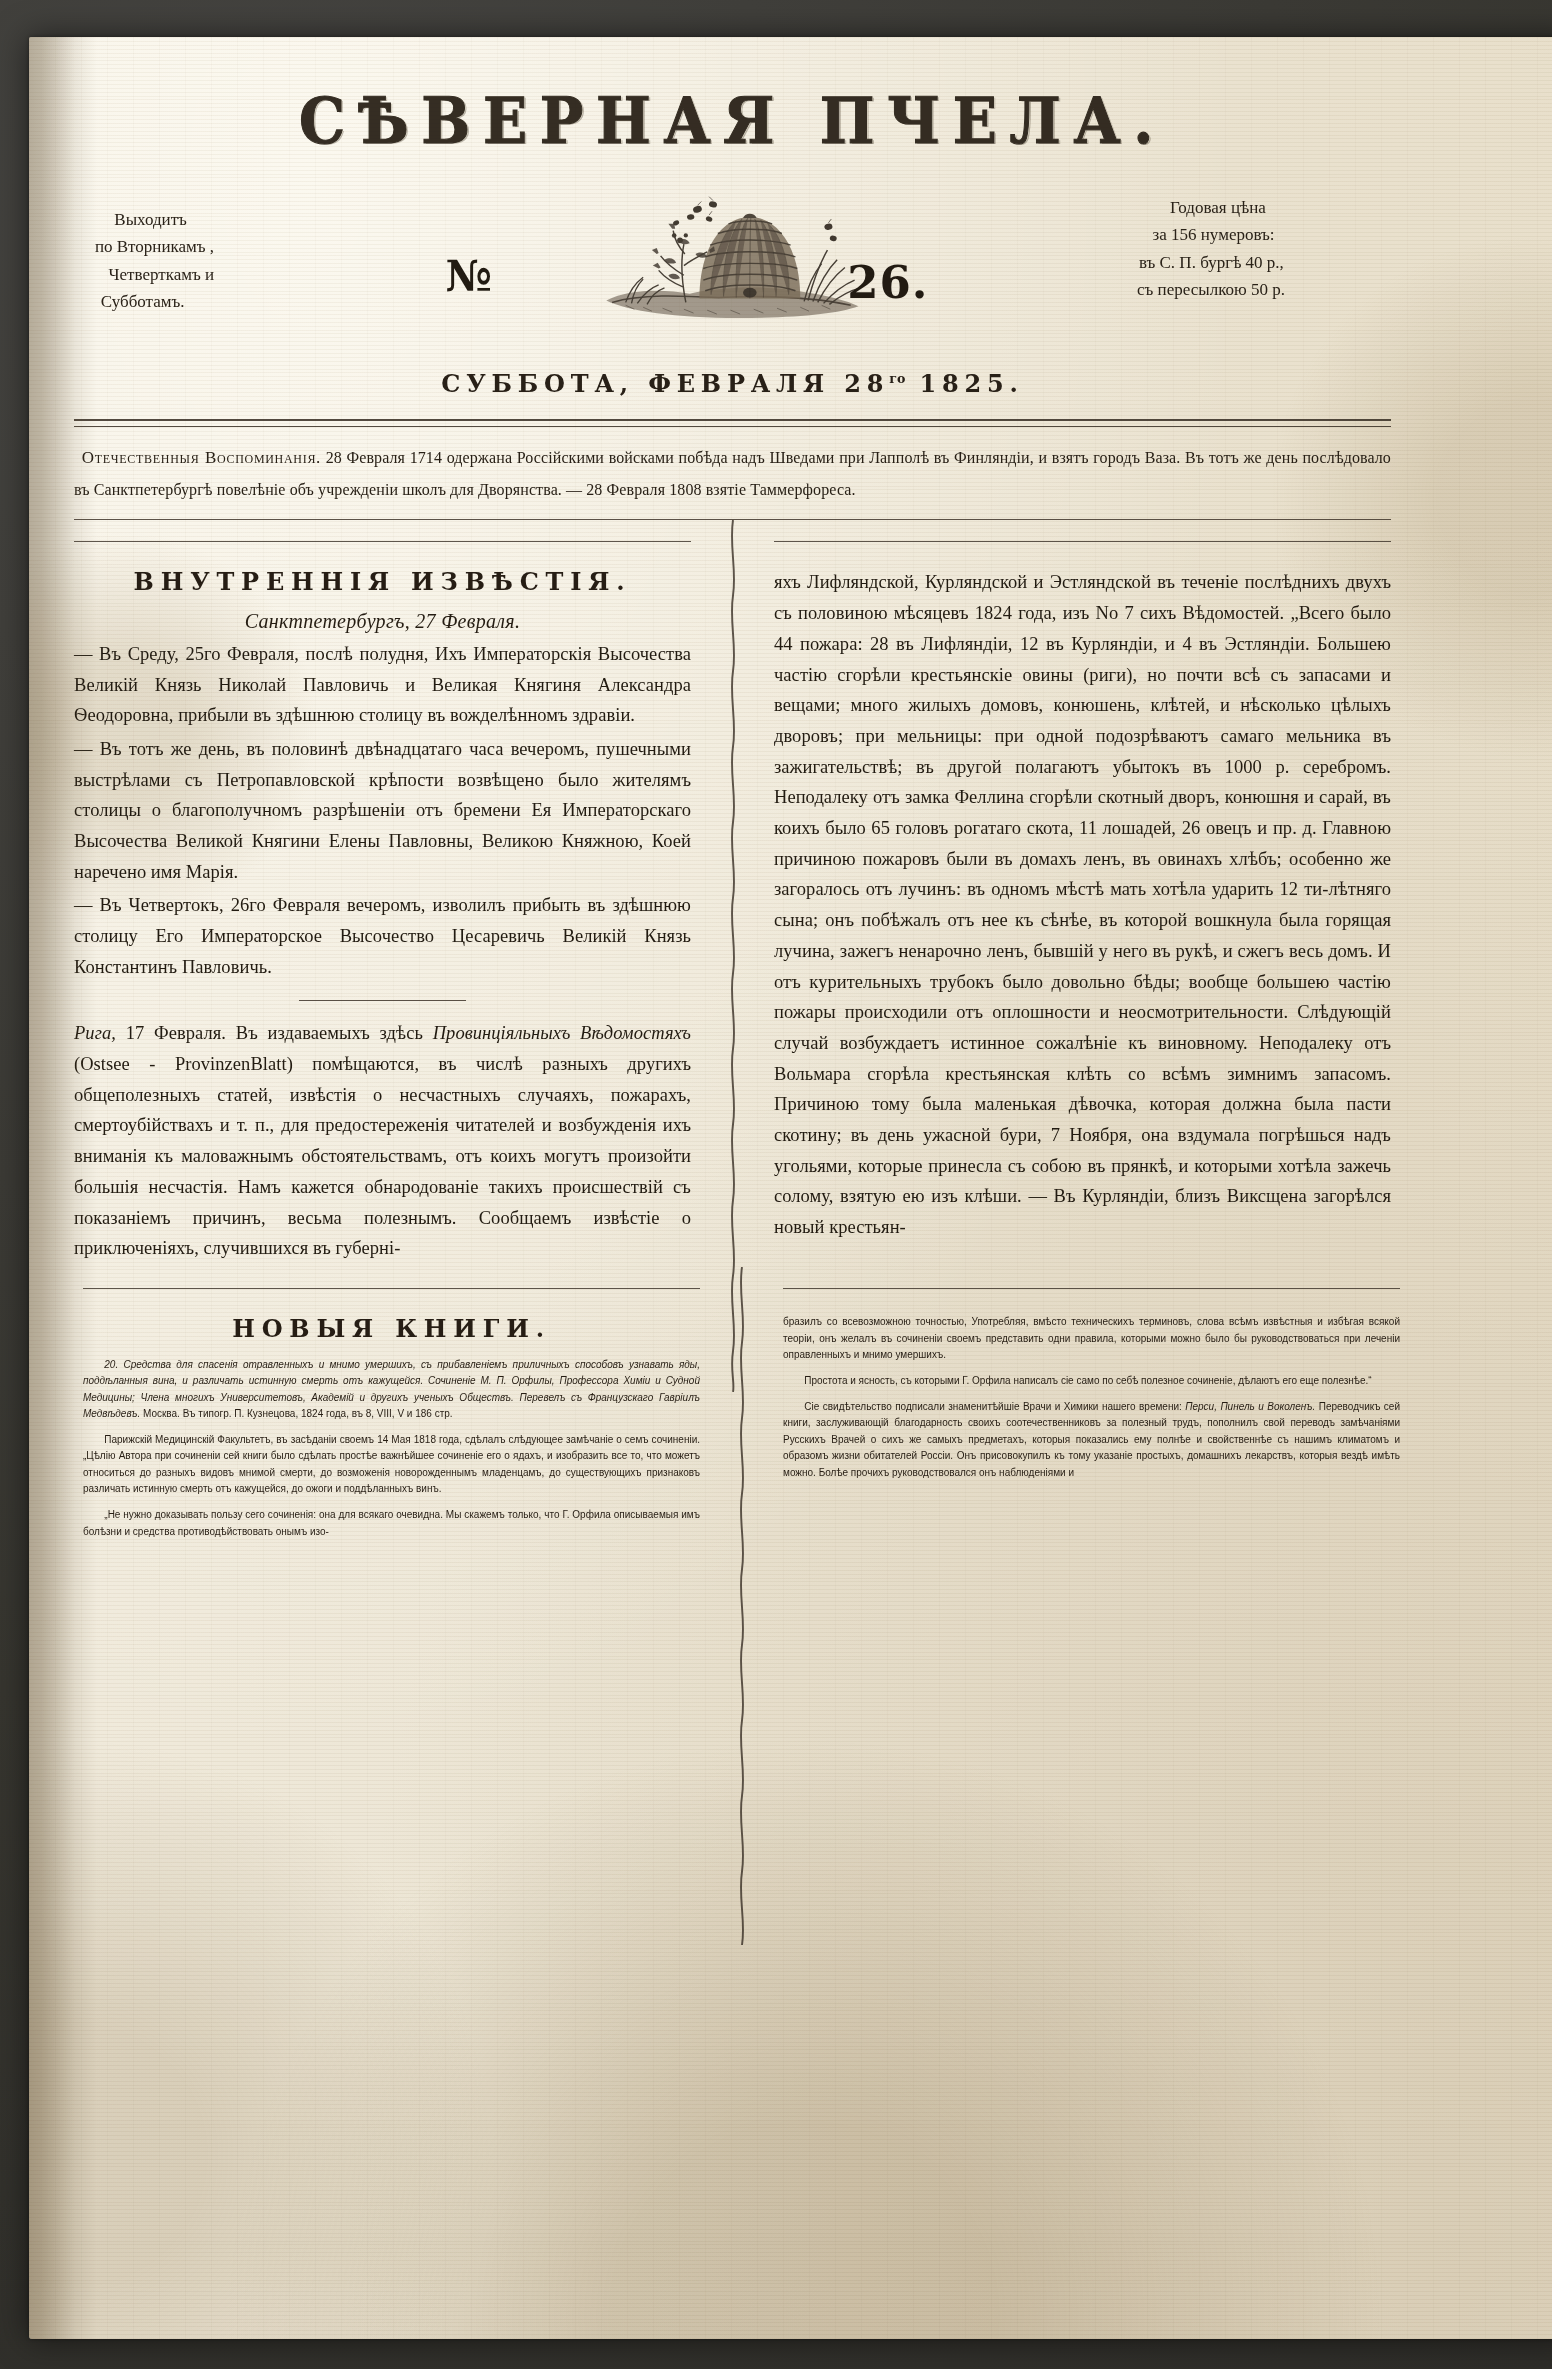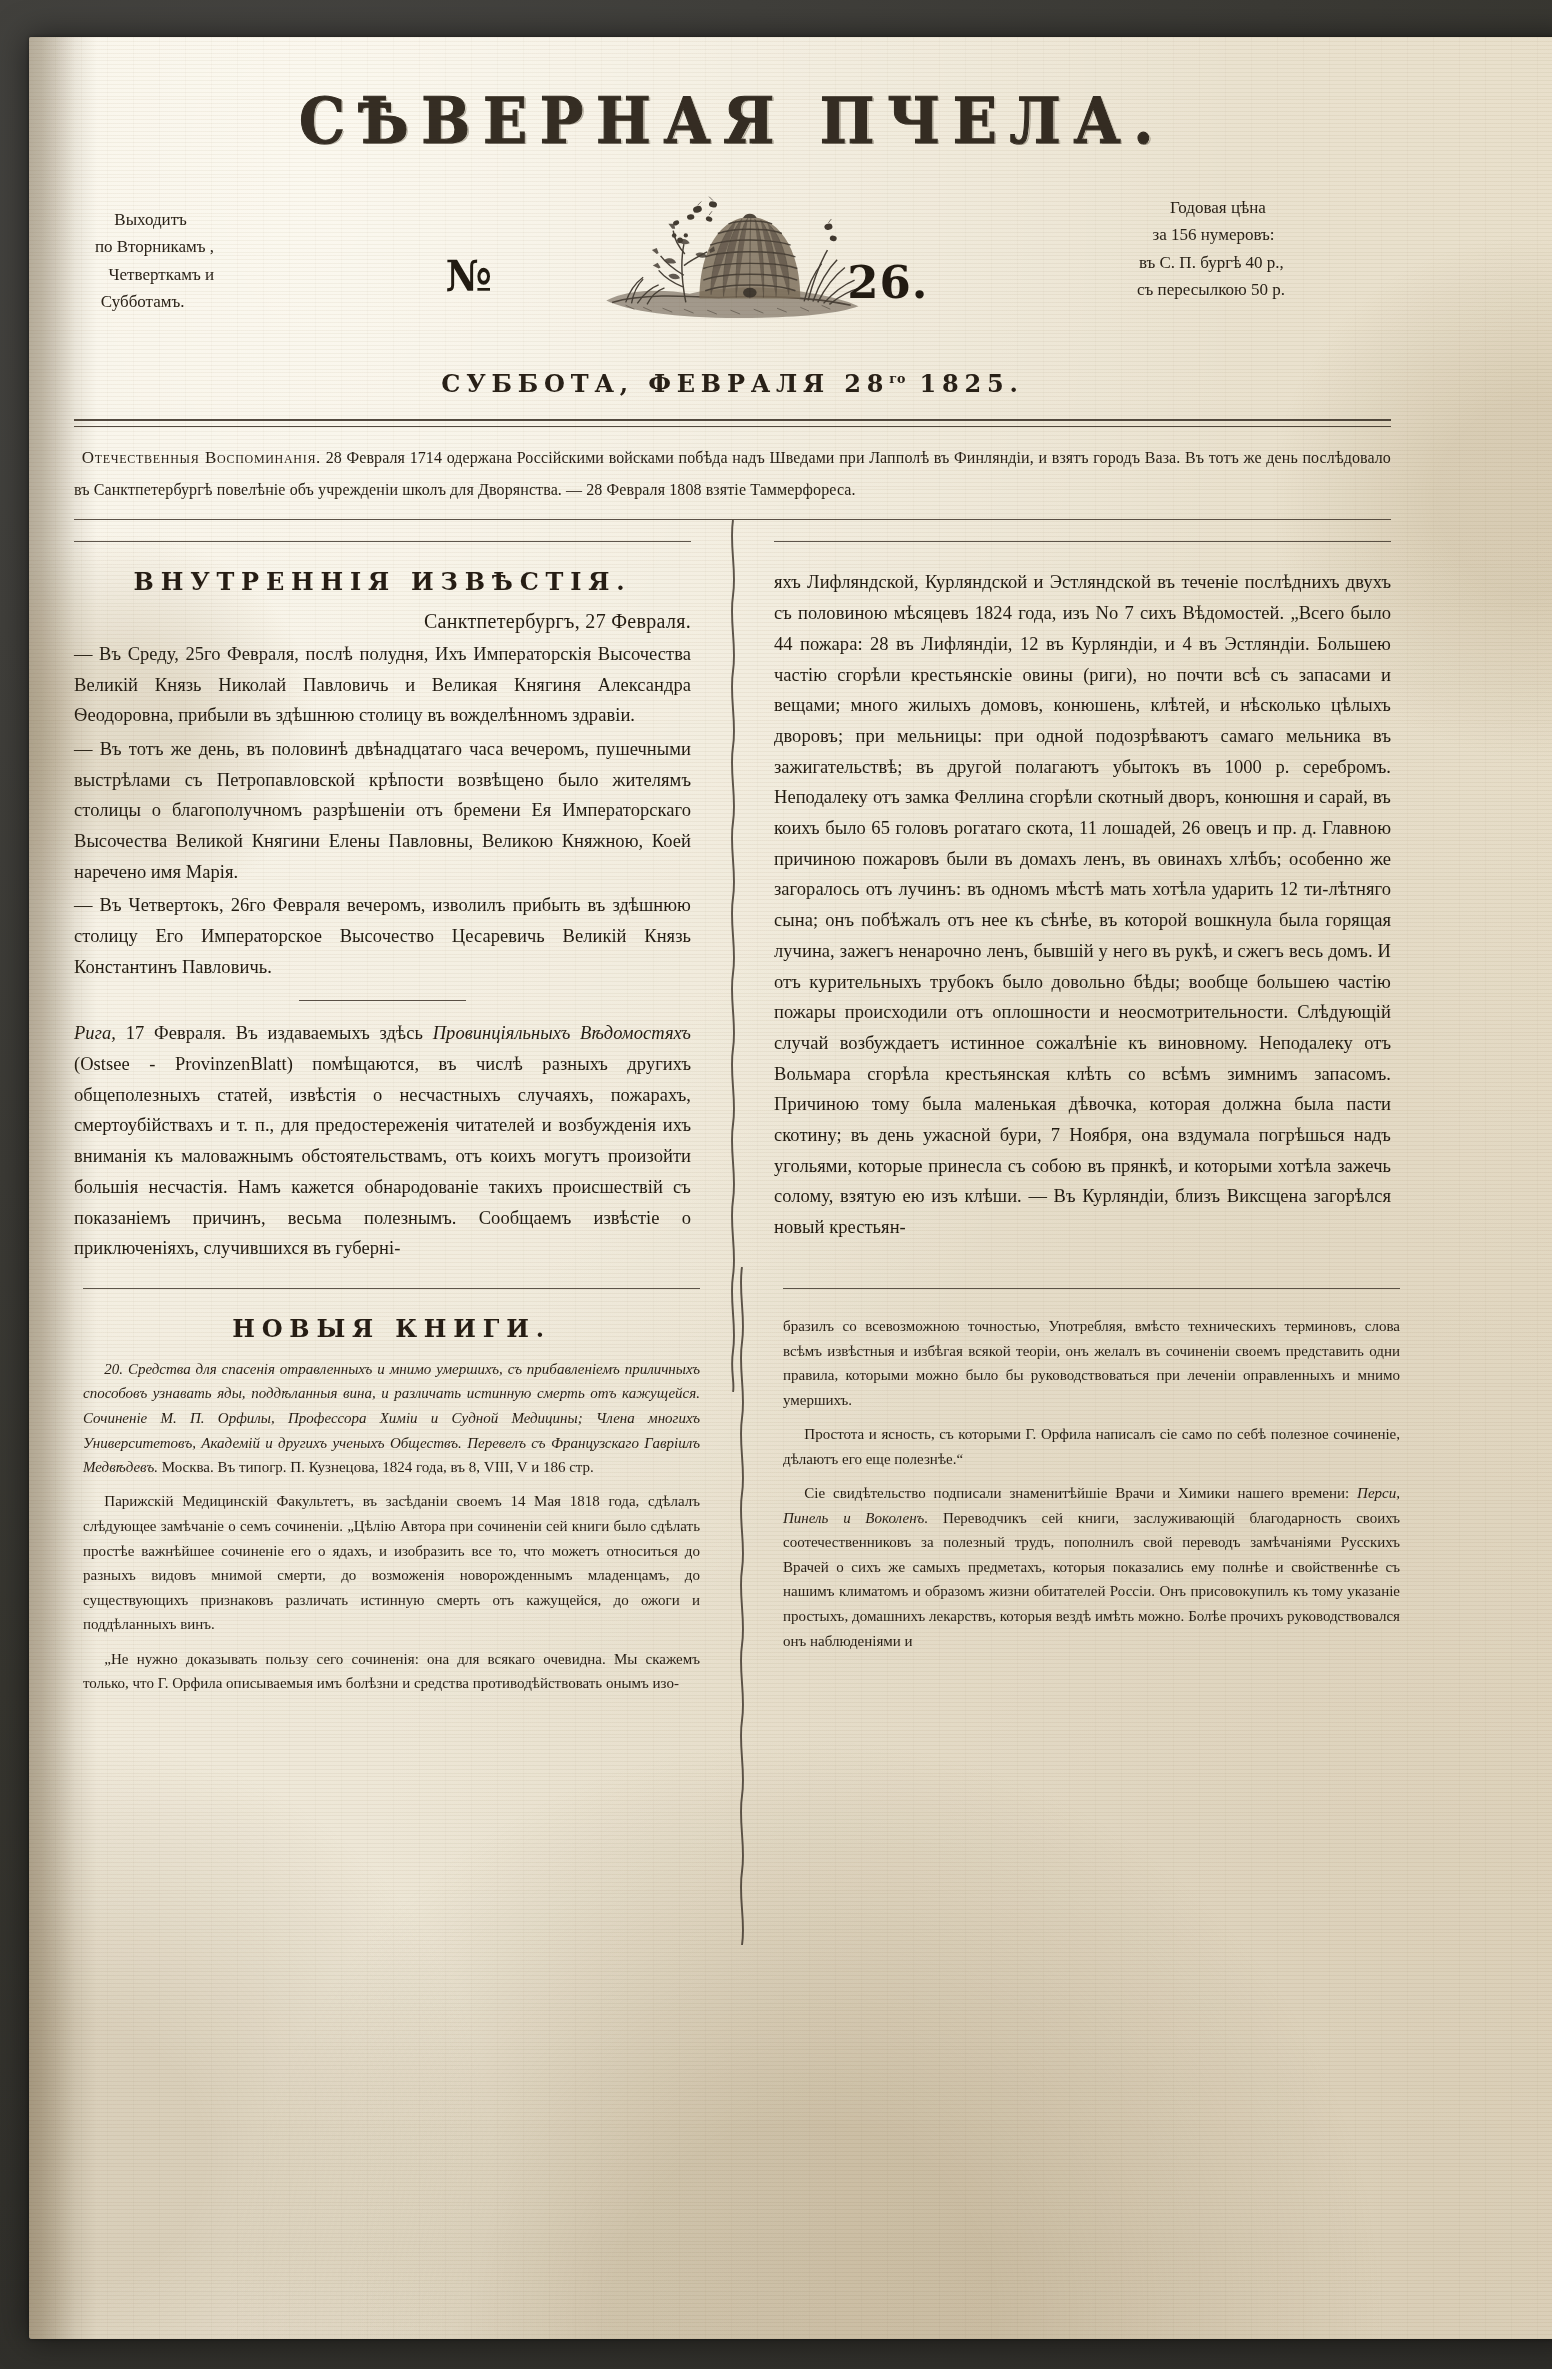--- a/index.html
+++ b/index.html
@@ -265,33 +265,34 @@
   .sect-head {
     text-align: center;
     font-family: "DejaVu Serif", "Liberation Serif", serif;
     font-size: 24px;
     letter-spacing: 6.8px;
     font-weight: 600;
     color: #281f16;
     margin: 3.9px 0 13.6px 0;
   }
   .place-date {
-    text-align: right;
+    text-align: center;
+    font-style: italic;
     font-size: 20px;
     margin: 0 0 5.8px 0;
     color: #271f15;
     letter-spacing: 0.3px;
   }
   .cityline { font-style: italic; }
   .ital { font-style: italic; }
 
   
   .fine-text {
-    font-family: Liberation Serif, serif;
-    font-size: 15px;
+    font-family: Liberation Sans, sans-serif;
+    font-size: 10px;
     line-height: 1.64;
     text-align: justify;
     color: #281f15;
   }
   .fine-text p { margin: 0 0 9.7px 0; text-indent: 21.3px; }
   .fine-text p.noindent { text-indent: 0; }
 
   .lower-columns {
     display: flex;
     margin: 0 54px;

